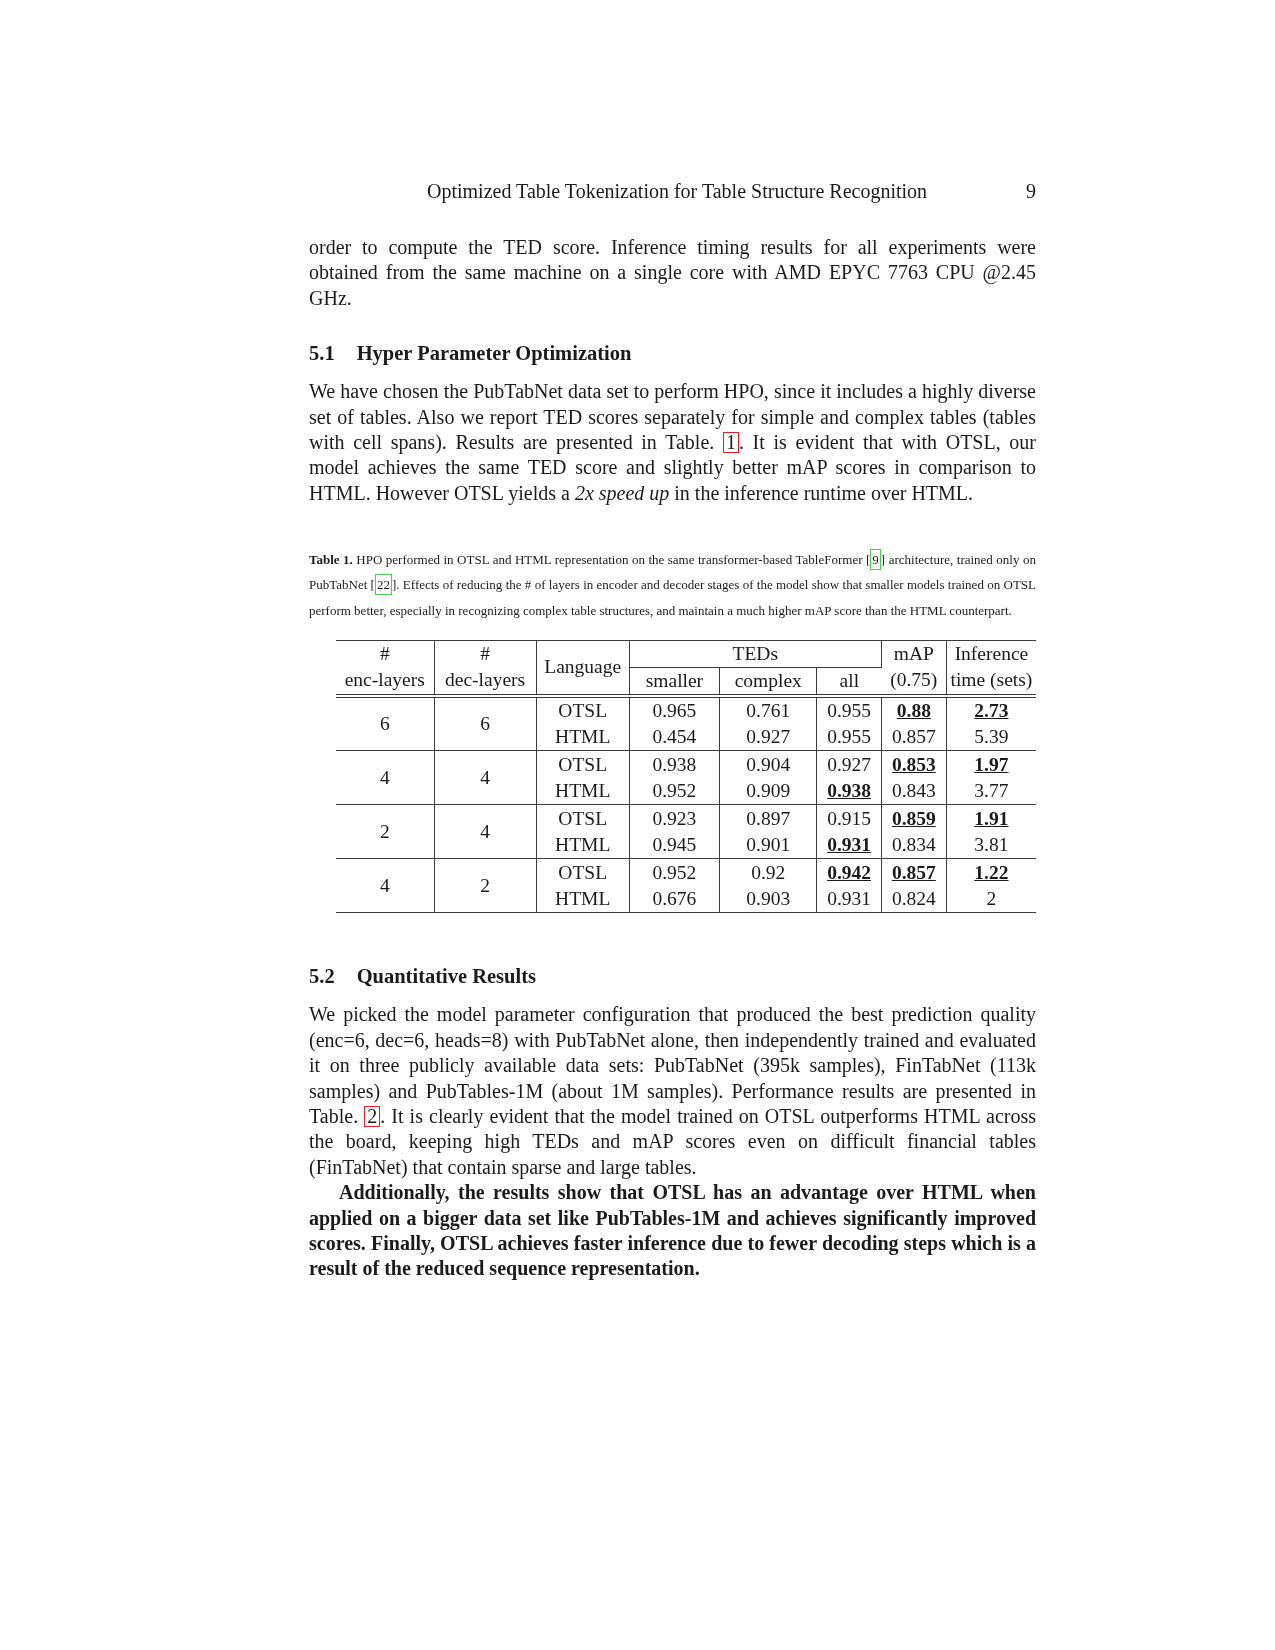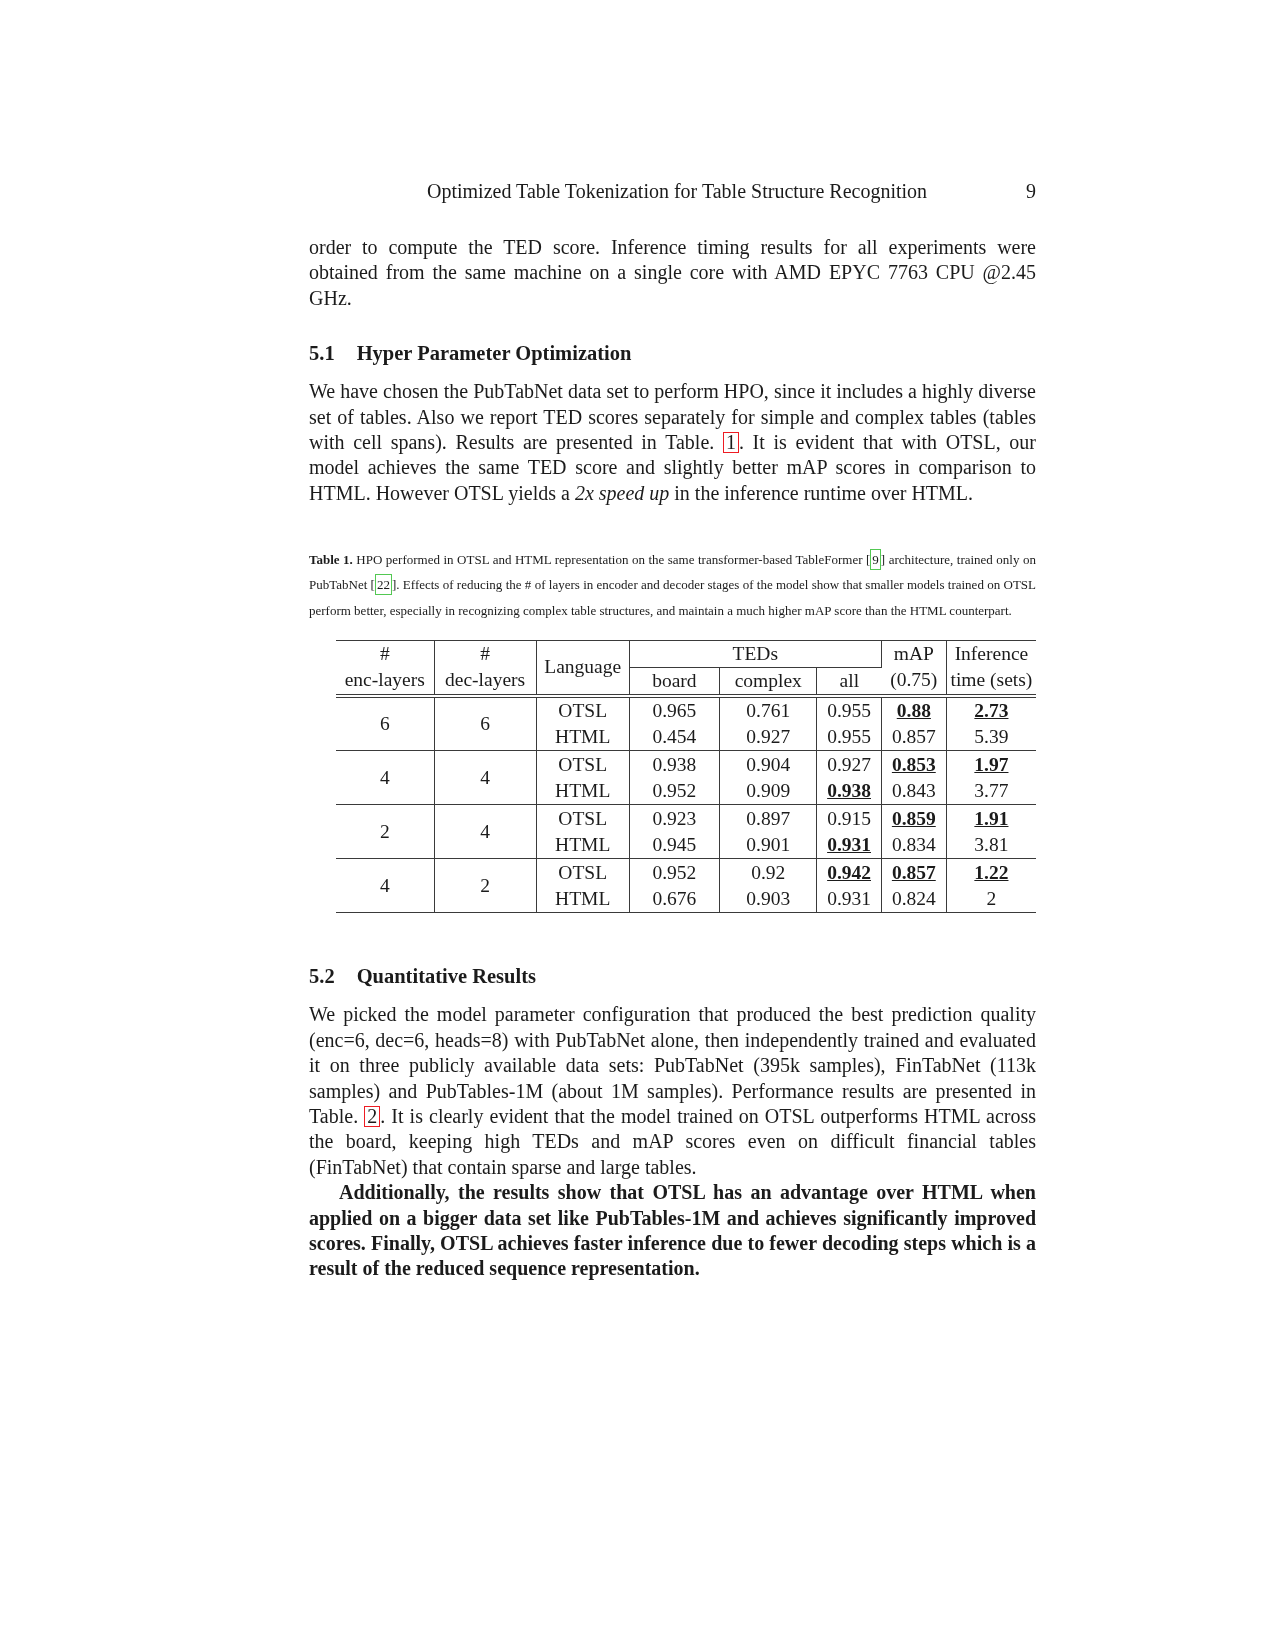--- a/index.html
+++ b/index.html
@@ -135,21 +135,21 @@
         <th rowspan="2" class="hdr-bottom">
           <div>mAP</div>
           <div>(0.75)</div>
         </th>
         <th rowspan="2" class="hdr-bottom">
           <div>Inference</div>
           <div>time (sets)</div>
         </th>
       </tr>
       <tr>
-        <th class="hdr-bottom">board</th>
+        <th class="hdr-bottom">smaller</th>
         <th class="hdr-bottom">complex</th>
         <th class="hdr-bottom">all</th>
       </tr>
     </thead>
     <tbody>
 
       <tr class="group-start">
         <td rowspan="2">6</td>
         <td rowspan="2">6</td>
         <td>OTSL</td>

